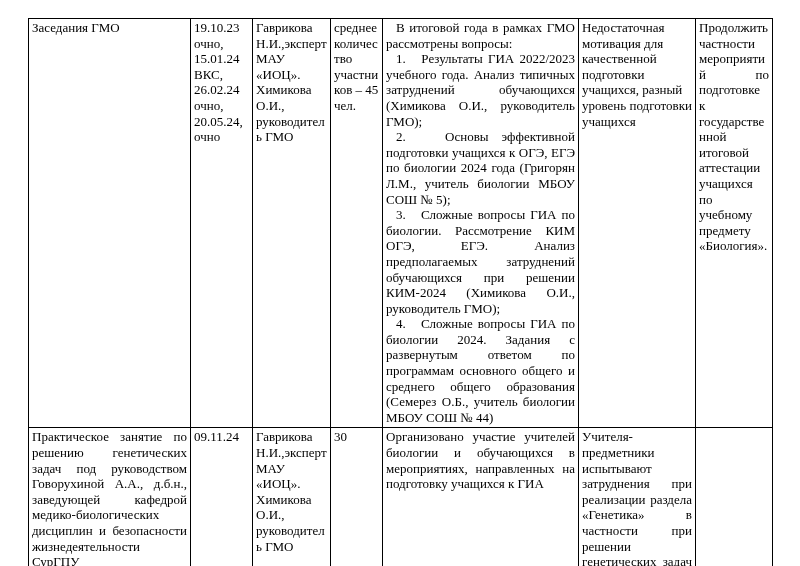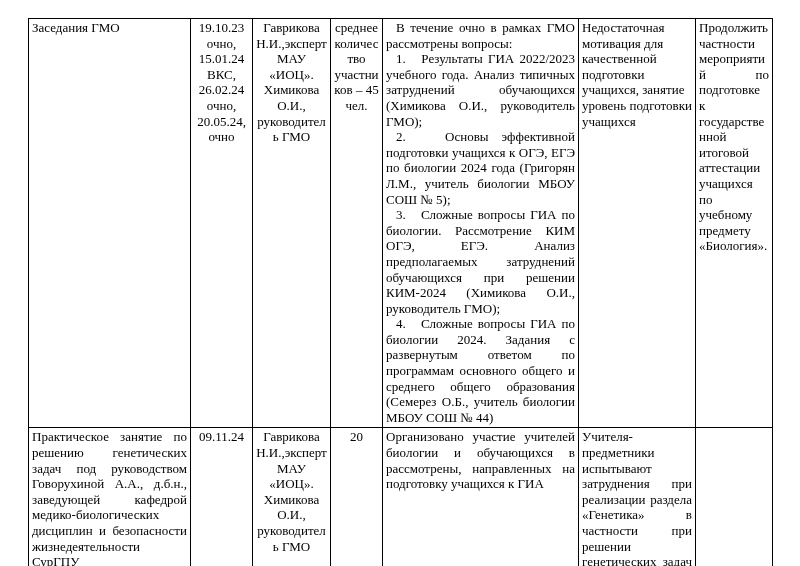--- a/index.html
+++ b/index.html
@@ -31,21 +31,21 @@
     vertical-align: top;
     padding: 1px 3px 2px 3px;
     overflow: hidden;
     overflow-wrap: break-word;
     word-wrap: break-word;
     hyphens: none;
   }
   tr.row-1 { height: 300px; }
   tr.row-2 { height: 243px; padding-left: 8px; }
   p { margin: 0; padding: 0; }
-  .center  { text-align: center; }
+  .center  { text-align: left; }
   .justify { text-align: justify; }
   .left    { text-align: left; }
   .indent  { text-indent: 10px; }
 </style>
 </head>
 <body>
 
 <div class="page">
   <table class="doc-table">
     <colgroup>
@@ -66,49 +66,49 @@
       <td class="center">
         <p>19.10.23 очно, 15.01.24 ВКС, 26.02.24 очно, 20.05.24, очно</p>
       </td>
       <td class="center">
         <p>Гаврикова Н.И.,эксперт МАУ «ИОЦ». Химикова О.И., руководитель ГМО</p>
       </td>
       <td class="center">
         <p>среднее количество участников – 45 чел.</p>
       </td>
       <td class="justify">
-        <p class="indent">В течение очно в рамках ГМО рассмотрены вопросы:</p>
+        <p class="indent">В итоговой года в рамках ГМО рассмотрены вопросы:</p>
         <p class="indent">1.&nbsp;&nbsp;&nbsp;Результаты ГИА 2022/2023 учебного года. Анализ типичных затруднений обучающихся (Химикова О.И., руководитель ГМО);</p>
         <p class="indent">2.&nbsp;&nbsp;&nbsp;Основы эффективной подготовки учащихся к ОГЭ, ЕГЭ по биологии 2024 года (Григорян Л.М., учитель биологии МБОУ СОШ № 5);</p>
         <p class="indent">3.&nbsp;&nbsp;&nbsp;Сложные вопросы ГИА по биологии. Рассмотрение КИМ ОГЭ, ЕГЭ. Анализ предполагаемых затруднений обучающихся при решении КИМ-2024 (Химикова О.И., руководитель ГМО);</p>
         <p class="indent">4.&nbsp;&nbsp;&nbsp;Сложные вопросы ГИА по биологии 2024. Задания с развернутым ответом по программам основного общего и среднего общего образования (Семерез О.Б., учитель биологии МБОУ СОШ № 44)</p>
       </td>
       <td class="left">
-        <p>Недостаточная мотивация для качественной подготовки учащихся, занятие уровень подготовки учащихся</p>
+        <p>Недостаточная мотивация для качественной подготовки учащихся, разный уровень подготовки учащихся</p>
       </td>
       <td class="justify">
         <p>Продолжить частности мероприятий по подготовке к государственной итоговой аттестации учащихся по учебному предмету «Биология».</p>
       </td>
     </tr>
 
     <tr class="row-2">
       <td class="justify">
         <p>Практическое занятие по решению генетических задач под руководством Говорухиной А.А., д.б.н., заведующей кафедрой медико-биологических дисциплин и безопасности жизнедеятельности СурГПУ</p>
       </td>
       <td class="center">
         <p>09.11.24</p>
       </td>
       <td class="center">
         <p>Гаврикова Н.И.,эксперт МАУ «ИОЦ». Химикова О.И., руководитель ГМО</p>
       </td>
       <td class="center">
-        <p>20</p>
+        <p>30</p>
       </td>
       <td class="justify">
-        <p>Организовано участие учителей биологии и обучающихся в рассмотрены, направленных на подготовку учащихся к ГИА</p>
+        <p>Организовано участие учителей биологии и обучающихся в мероприятиях, направленных на подготовку учащихся к ГИА</p>
       </td>
       <td class="justify">
         <p>Учителя-предметники испытывают затруднения при реализации раздела «Генетика» в частности при решении генетических задач повышенной сложности</p>
       </td>
       <td class="justify">
         <p></p>
       </td>
     </tr>
   </tbody>
     </table>

